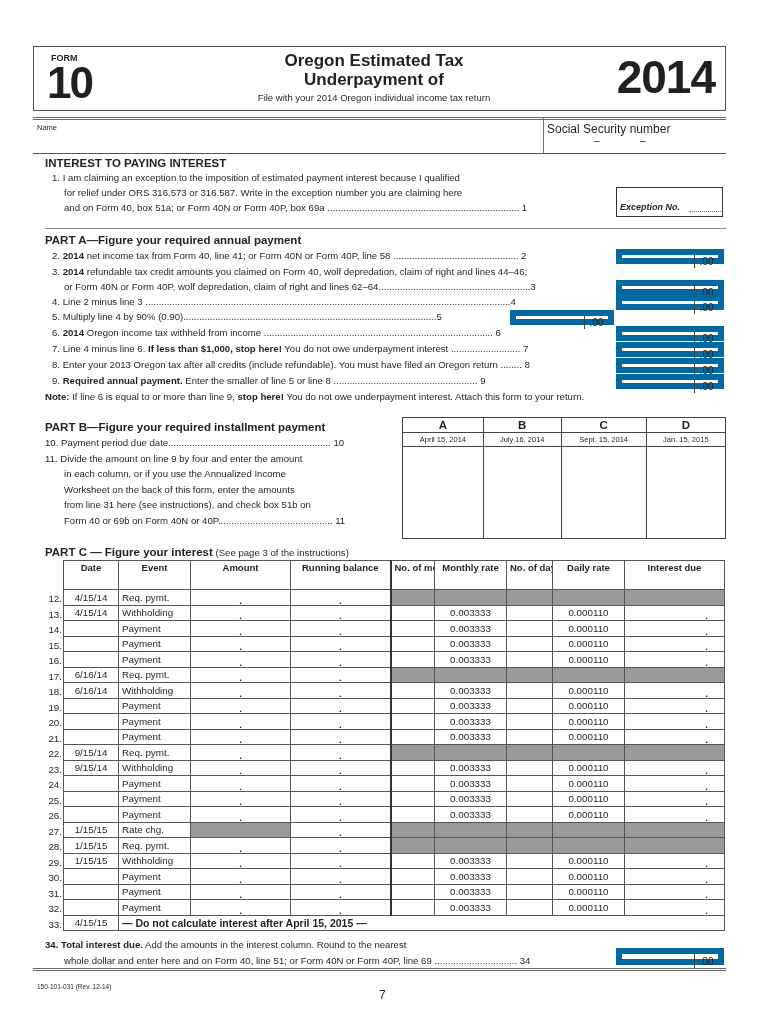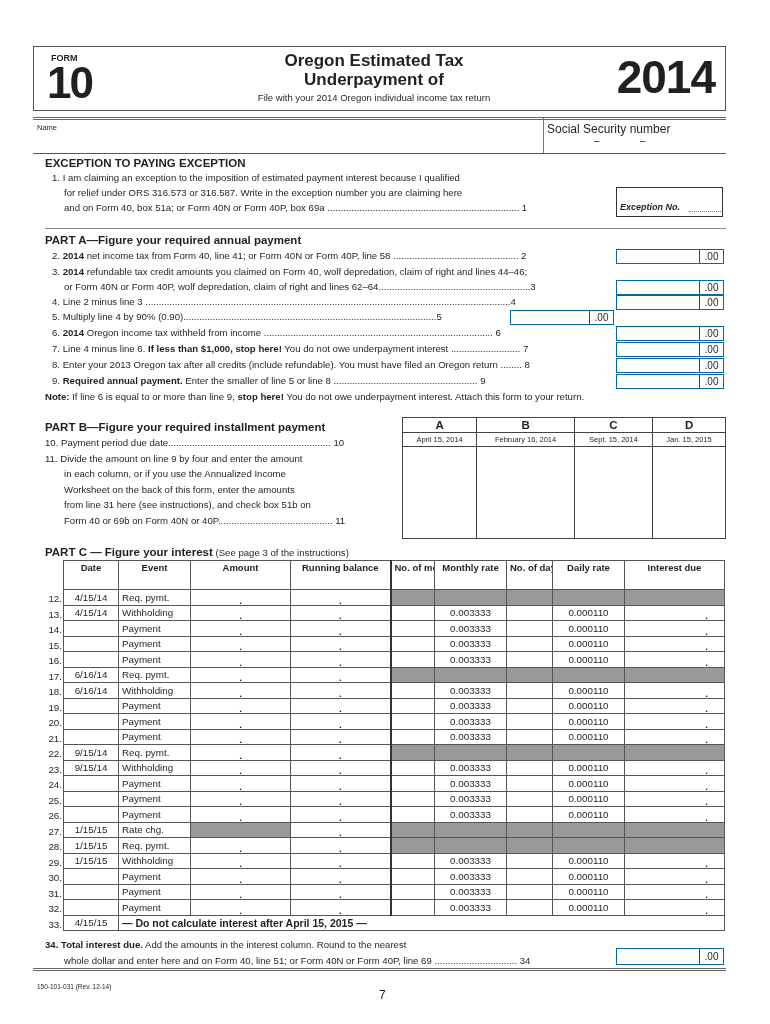--- a/index.html
+++ b/index.html
@@ -24,21 +24,21 @@
   .ssn-dash { top: 17px; font-size: 10px; }
 
   .sec-title { font-size: 11.5px; font-weight: bold; }
   .line { font-size: 9.6px; white-space: nowrap; line-height: 12px; }
   .line b { font-weight: bold; }
 
   .ex-box { left: 616px; top: 187px; width: 107px; height: 30px; border: 1.5px solid #333; }
   .ex-box span { position: absolute; left: 3px; top: 14px; font-size: 9px; font-style: italic; font-weight: bold; }
   .ex-box i { position: absolute; left: 72px; top: 23px; width: 32px; border-top: 1px dotted #777; }
 
-  .amt-box { height: 15px; border: 1px solid #0369a1; background: #fff; }
+  .amt-box { height: 15px; border: 6px solid #0369a1; background: #fff; }
   .amt-box .cents { position: absolute; right: 0; top: 0; height: 13px; width: 24px; border-left: 1px solid #444; font-size: 10px; text-align: center; line-height: 13px; }
 
   
   .pb-table { left: 402px; top: 417px; width: 324px; border-collapse: collapse; }
   .pb-table td { border: 1px solid #444; text-align: center; }
   .pb-table .hd td { font-size: 11.5px; font-weight: bold; height: 15px; }
   .pb-table .dt td { font-size: 7.5px; height: 14px; }
   .pb-table .big td { height: 92px; }
 
   
@@ -74,21 +74,21 @@
 <div class="abs rule-dbl" style="left:33px; top:117px; width:693px;"></div>
 <div class="abs name-lbl">Name</div>
 <div class="abs" style="left:33px; top:130px; width:508px; height:22px;"></div>
 <div class="abs ssn-box">
   <div class="abs ssn-lbl">Social Security number</div>
   <div class="abs ssn-dash" style="left:50px;">–</div>
   <div class="abs ssn-dash" style="left:96px;">–</div>
 </div>
 <div class="abs rule" style="left:33px; top:153px; width:693px; border-top:1.5px solid #555;"></div>
 
-<div class="abs sec-title" style="left:45px; top:157px;">EXCEPTION TO PAYING EXCEPTION</div>
+<div class="abs sec-title" style="left:45px; top:157px;">INTEREST TO PAYING INTEREST</div>
 <div class="abs line" style="left:52px; top:172px;text-align:center;">1. I am claiming an exception to the imposition of estimated payment interest because I qualified</div>
 <div class="abs line" style="left:64px; top:187px;">for relief under ORS 316.573 or 316.587. Write in the exception number you are claiming here</div>
 <div class="abs line" style="left:64px; top:202px;">and on Form 40, box 51a; or Form 40N or Form 40P, box 69a ........................................................................ 1</div>
 <div class="abs ex-box">
   <span>Exception No.</span>
   <i></i>
 </div>
 <div class="abs rule" style="left:45px; top:228px; width:681px; border-top:1.5px solid #888;"></div>
 
 <div class="abs sec-title" style="left:45px; top:234px;">PART A—Figure your required annual payment</div>
@@ -158,21 +158,21 @@
 <table class="abs pb-table">
   <tbody>
       <tr class="hd">
     <td>A</td>
     <td>B</td>
     <td>C</td>
     <td>D</td>
   </tr>
   <tr class="dt">
     <td>April 15, 2014</td>
-    <td>February 16, 2014</td>
+    <td>July 16, 2014</td>
     <td>Sept. 15, 2014</td>
     <td>Jan. 15, 2015</td>
   </tr>
   <tr class="big">
     <td></td>
     <td></td>
     <td></td>
     <td></td>
   </tr>
 </tbody>

